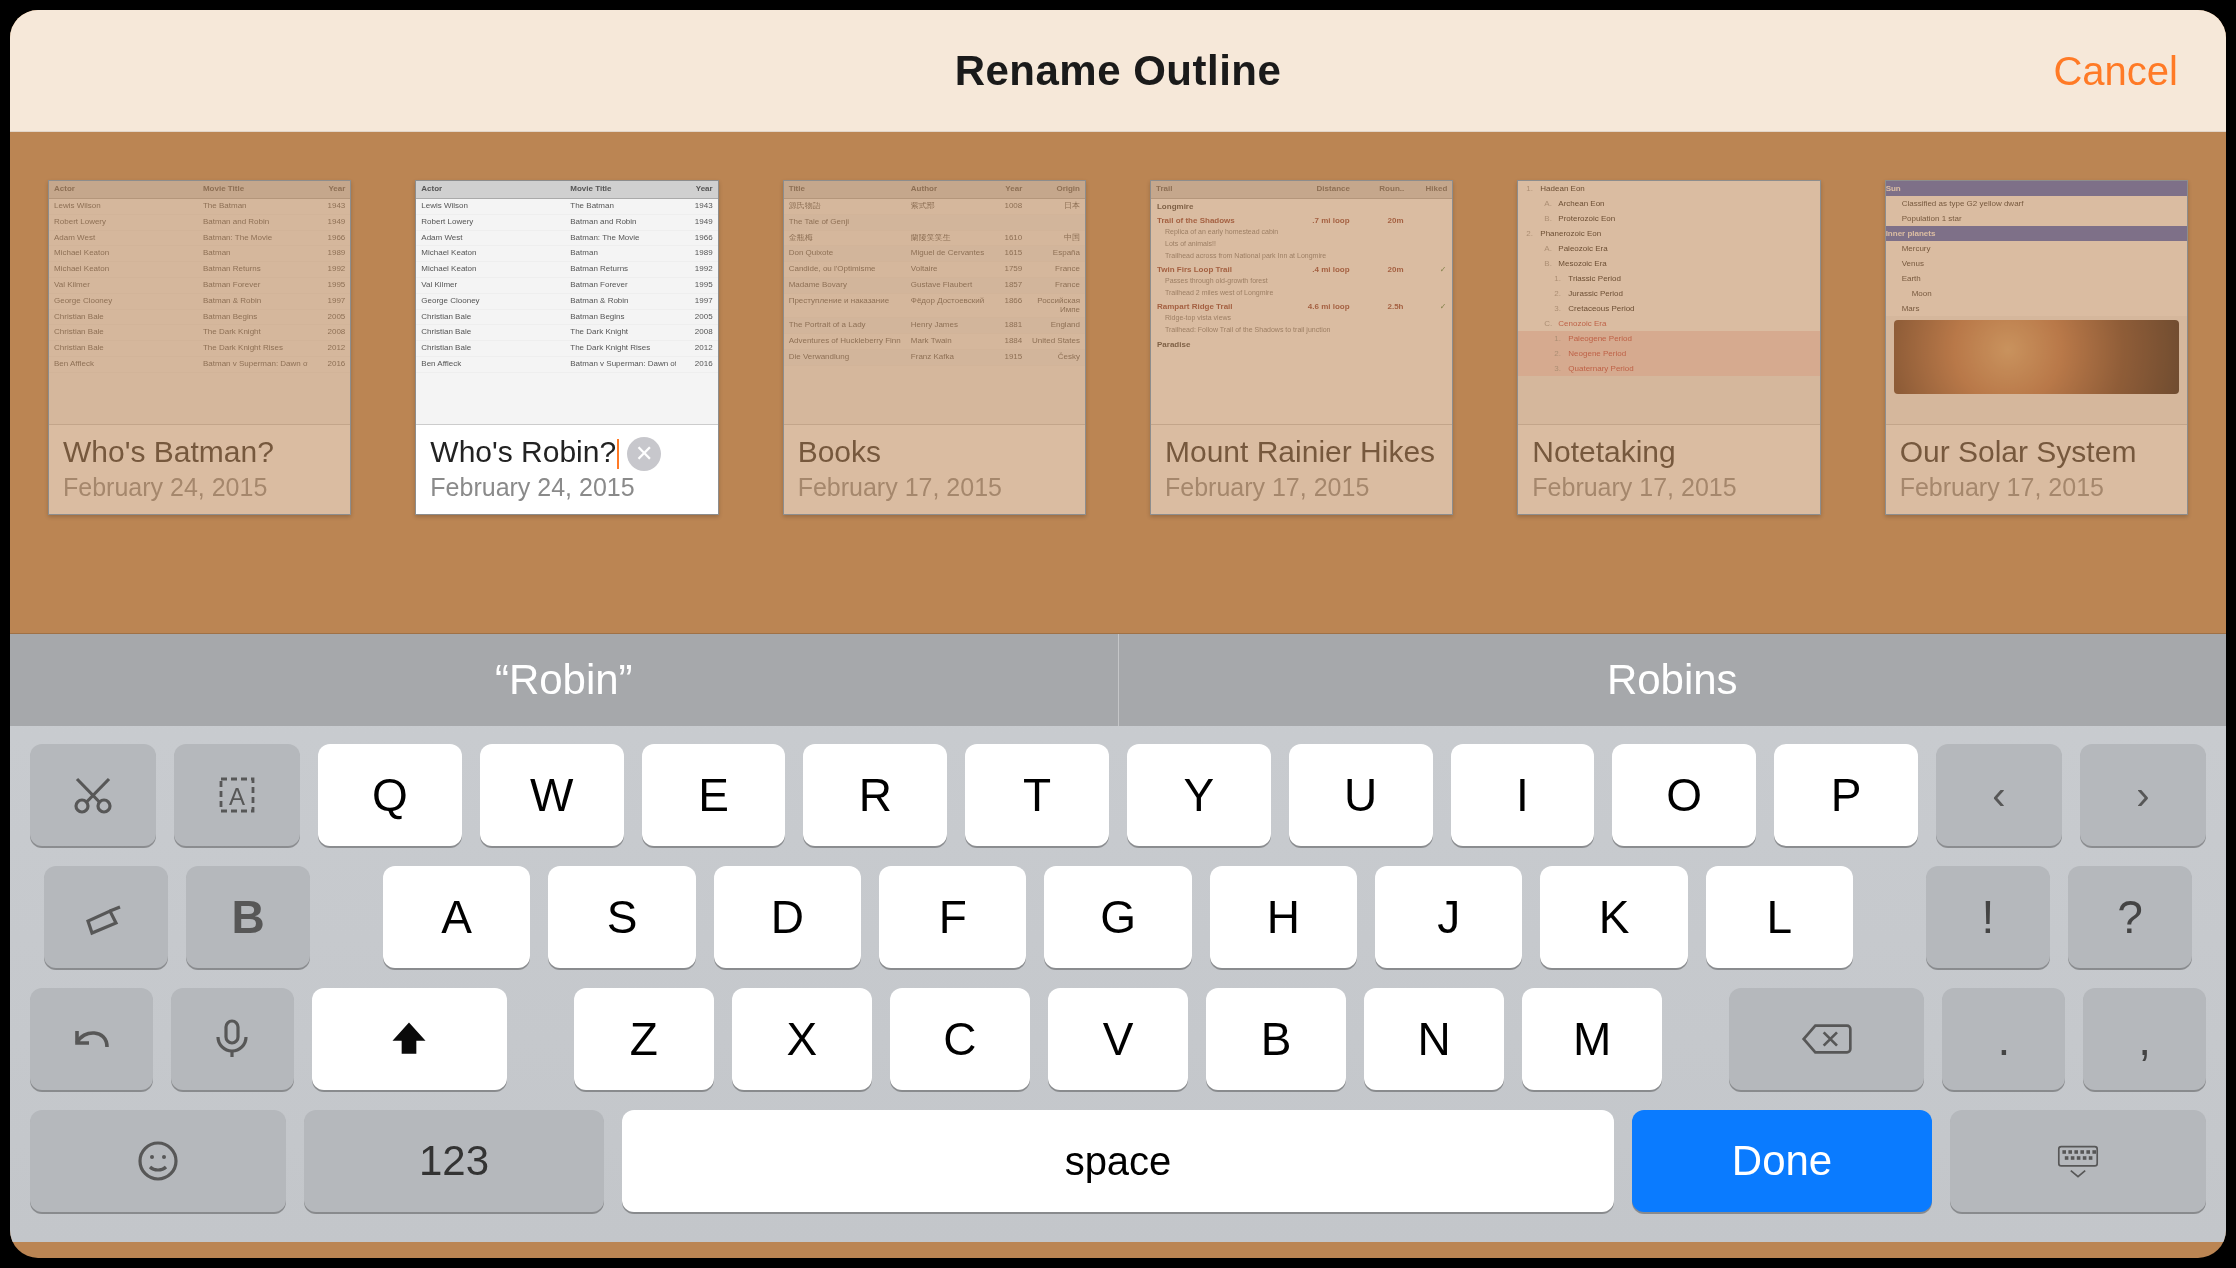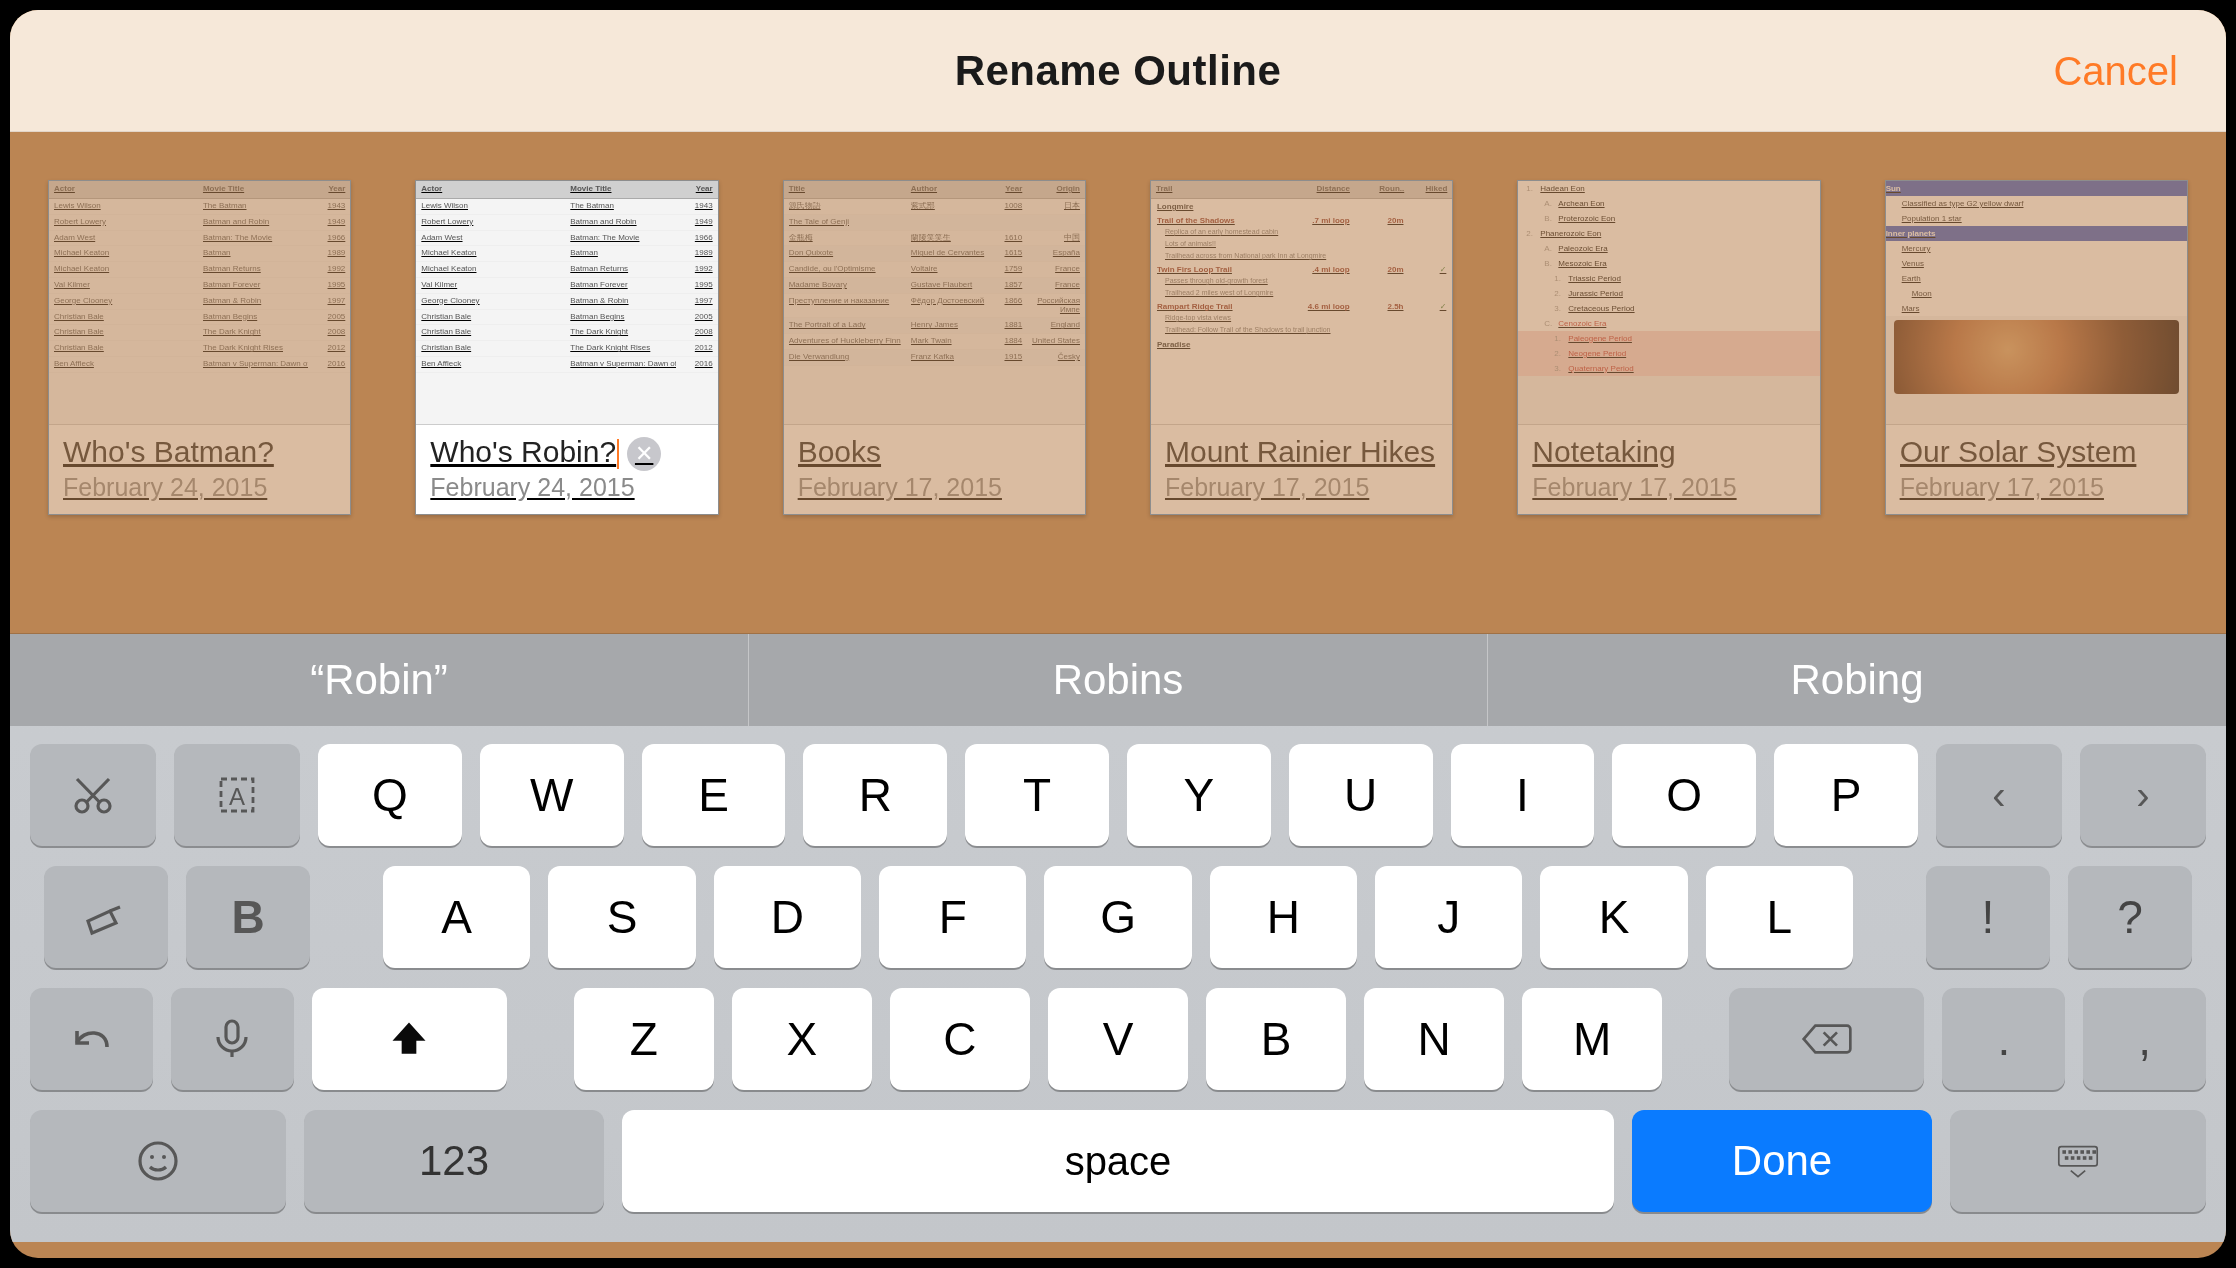--- a/index.html
+++ b/index.html
@@ -44,21 +44,20 @@
     font-weight: 400;
     color: #ff7a26;
     cursor: pointer;
   }
 
   
   .docs {
     padding: 48px 38px 0 38px;
     display: flex;
     gap: 64px;
-    text-decoration: underline;
   }
   .doc {
     width: 306px;
     background: #fff;
     border: 1px solid #8d8d8d;
     box-shadow: 0 2px 4px rgba(0,0,0,0.18);
     display: flex;
     flex-direction: column;
     position: relative;
   }
@@ -597,21 +596,20 @@
           <div class="doc-title">Our Solar System</div>
           <div class="doc-date">February 17, 2015</div>
         </div>
       </div>
     </div>
 
   <div class="keyboard">
     <div class="suggest-row">
       <div class="suggest">“Robin”</div>
       <div class="suggest">Robins</div>
-      <div class="suggest">Robing</div>
     </div>
 
     <div class="krows">
 
       <div class="krow row1">
         <div class="key dark side">
           <svg viewBox="0 0 24 24" fill="none" stroke="#575757" stroke-width="1.6">
             <circle cx="6.5" cy="17.5" r="3"></circle>
               <circle cx="17.5" cy="17.5" r="3"></circle>
             <path d="M8.8 15.5 L20 4"></path>

